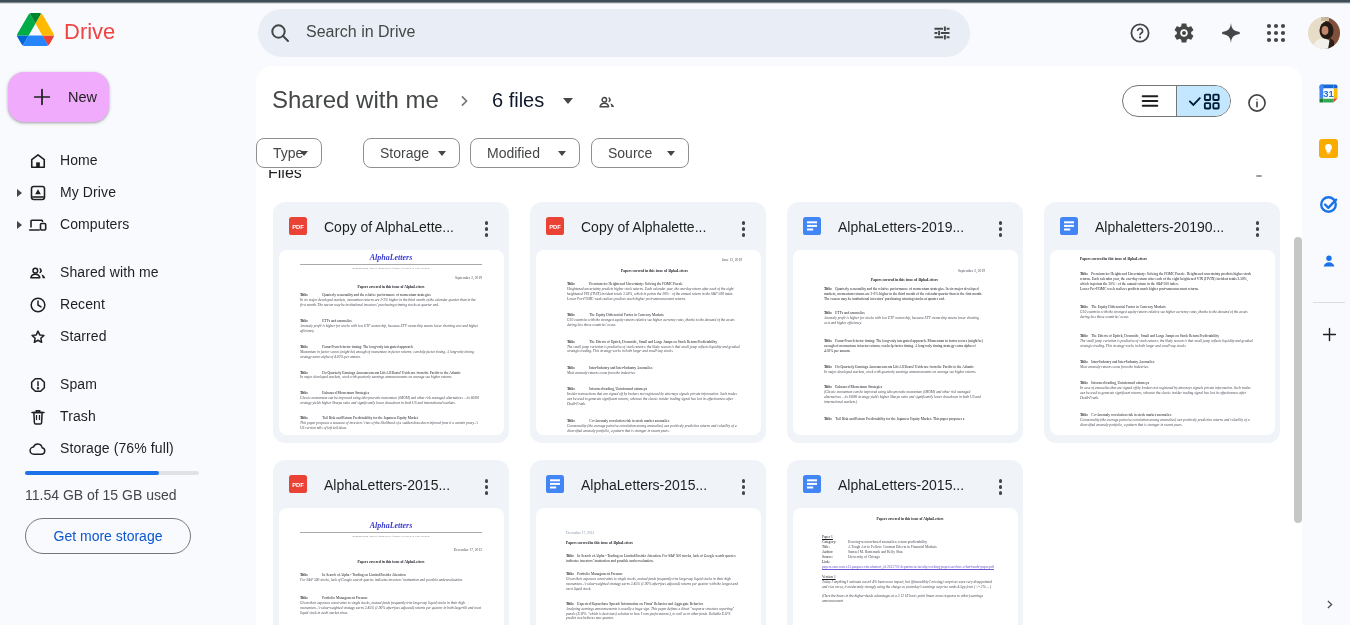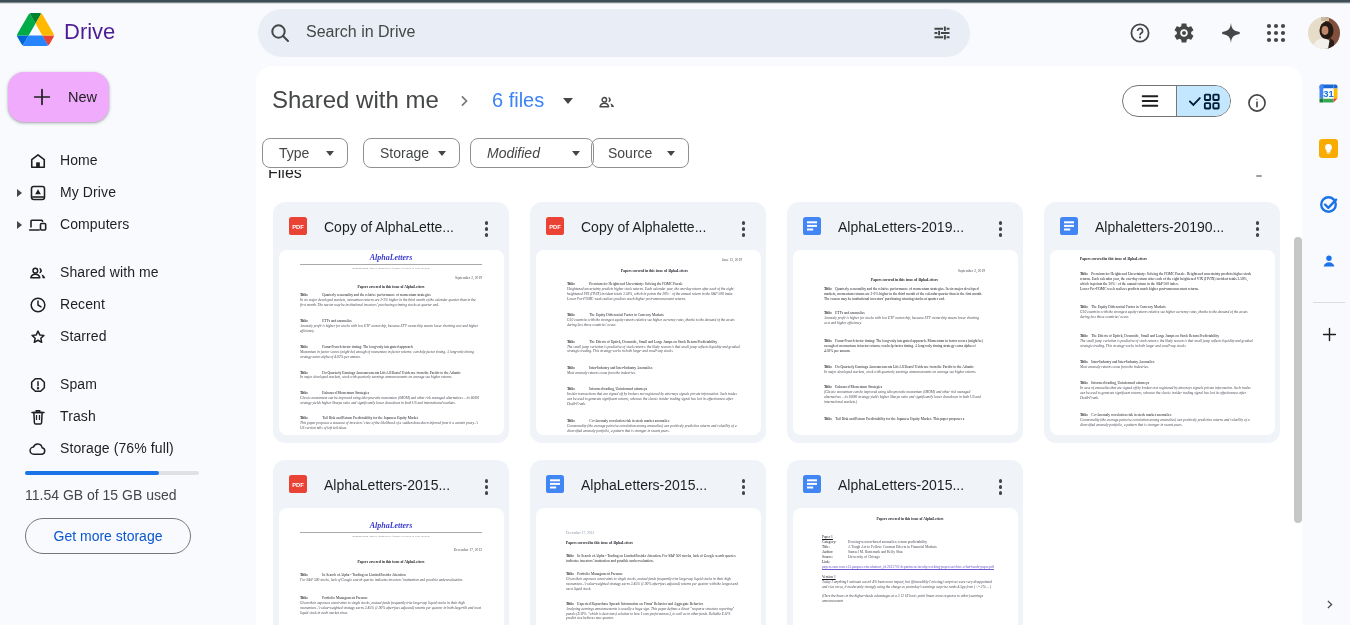--- a/index.html
+++ b/index.html
@@ -1,20 +1,20 @@
 <!DOCTYPE html>
 <html><head>
 <meta charset="utf-8">
 <style>
 *{margin:0;padding:0;box-sizing:border-box;}
 html,body{width:1350px;height:625px;overflow:hidden;font-family:"Liberation Sans",sans-serif;background:#F8FAFD;}
 #topline{position:absolute;left:0;top:0;width:1350px;height:4px;background:linear-gradient(#3E4E56 0,#3E4E56 2px,rgba(62,78,86,.35) 3px,rgba(62,78,86,0) 4px);}
 
 #logo{position:absolute;left:17px;top:13px;}
-#brand{position:absolute;left:64px;top:19px;font-size:22px;color:#4c1d95;letter-spacing:0;}
+#brand{position:absolute;left:64px;top:19px;font-size:22px;color:#ef4444;letter-spacing:0;}
 #search{position:absolute;left:258px;top:9px;width:712px;height:48px;border-radius:24px;background:#E9EEF6;}
 #search .mag{position:absolute;left:10px;top:12px;}
 #search .ph{position:absolute;left:48px;top:14px;font-size:16px;color:#444746;}
 #search .tune{position:absolute;right:16px;top:12px;}
 .topico{position:absolute;top:21px;}
 #avatar{position:absolute;left:1308px;top:17px;width:32px;height:32px;border-radius:50%;overflow:hidden;}
 
 #newbtn{position:absolute;left:8px;top:72px;width:101px;height:50px;border-radius:16px;background:#f0abfc;box-shadow:0 1px 2px 0 rgba(60,64,67,.30),0 1px 3px 1px rgba(60,64,67,.15);}
 #newbtn .plus{position:absolute;left:23px;top:14px;}
 #newbtn .txt{position:absolute;left:60px;top:17px;font-size:14.5px;font-weight:500;color:#1f1f1f;}
@@ -23,21 +23,21 @@
 .nav .tx{position:absolute;left:60px;top:7px;font-size:14px;color:#1f1f1f;letter-spacing:.1px;}
 .exp{position:absolute;left:17px;width:0;height:0;border-left:5px solid #444746;border-top:4px solid transparent;border-bottom:4px solid transparent;}
 #sbar{position:absolute;left:25px;top:471px;width:174px;height:4px;border-radius:2px;background:#DFE1E5;}
 #sbar i{position:absolute;left:0;top:0;width:134px;height:4px;border-radius:2px;background:#1A73E8;}
 #susage{position:absolute;left:25px;top:487px;font-size:14px;color:#444746;}
 #getmore{position:absolute;left:25px;top:518px;width:166px;height:36px;border:1px solid #747775;border-radius:18px;}
 #getmore span{position:absolute;left:0;right:0;top:9px;text-align:center;font-size:14px;font-weight:500;color:#0B57D0;}
 
 #panel{position:absolute;left:256px;top:66px;width:1046px;height:559px;background:#fff;border-radius:16px 16px 0 0;overflow:hidden;}
 #crumb{position:absolute;left:16px;top:20px;font-size:24px;color:#444746;}
-#fcount{position:absolute;left:236px;top:23px;font-size:20px;color:#3b82f6;}
+#fcount{position:absolute;left:236px;top:23px;font-size:20px;color:#0f172a;}
 .caret{display:inline-block;width:0;height:0;border-left:5px solid transparent;border-right:5px solid transparent;border-top:6px solid #444746;vertical-align:middle;}
 #crumbchev{position:absolute;left:198px;top:25px;}
 #fcaret{position:absolute;left:307px;top:32px;}
 #shareic{position:absolute;left:341px;top:26px;}
 #vtoggle{position:absolute;left:866px;top:19px;width:109px;height:32px;border:1px solid #747775;border-radius:16px;display:flex;overflow:hidden;background:#fff;}
 #vtoggle .seg{width:54px;height:100%;display:flex;align-items:center;justify-content:center;}
 #vtoggle .seg.sel{background:#C2E7FF;border-left:1px solid #747775;width:55px;}
 #infoic{position:absolute;left:990px;top:26px;}
 .chip{position:absolute;top:72px;height:30px;border:1px solid #8e918f;border-radius:8px;}
 .chip span{position:absolute;left:16px;top:6px;font-size:14px;font-weight:500;color:#444746;}
@@ -253,29 +253,29 @@
           <rect x="21" y="14.6" width="6.4" height="6.4" rx="1"></rect>
           <rect x="31.2" y="14.6" width="6.4" height="6.4" rx="1"></rect>
         </svg>
     </div>
   </div>
   <svg id="infoic" width="22" height="22" viewBox="0 0 24 24" fill="none" stroke="#444746" stroke-width="1.8">
       <circle cx="12" cy="12" r="8.8"></circle>
       <path d="M12 11v5" stroke-linecap="round"></path>
       <circle cx="12" cy="8" r=".7" fill="#444746" stroke="none"></circle>
     </svg>
-  <div class="chip" style="left:6px;width:86px;">
+  <div class="chip" style="left:0;width:66px;">
       <span>Type</span>
       <i class="caret"></i>
     </div>
   <div class="chip" style="left:107px;width:97px;">
       <span>Storage</span>
       <i class="caret"></i>
     </div>
-  <div class="chip" style="left:214px;width:124px;font-style:italic;">
+  <div class="chip" style="left:214px;width:110px;">
       <span>Modified</span>
       <i class="caret"></i>
     </div>
   <div class="chip" style="left:335px;width:98px;">
       <span>Source</span>
       <i class="caret"></i>
     </div>
   <div id="filesclip">
       <div>Files</div>
     </div>

